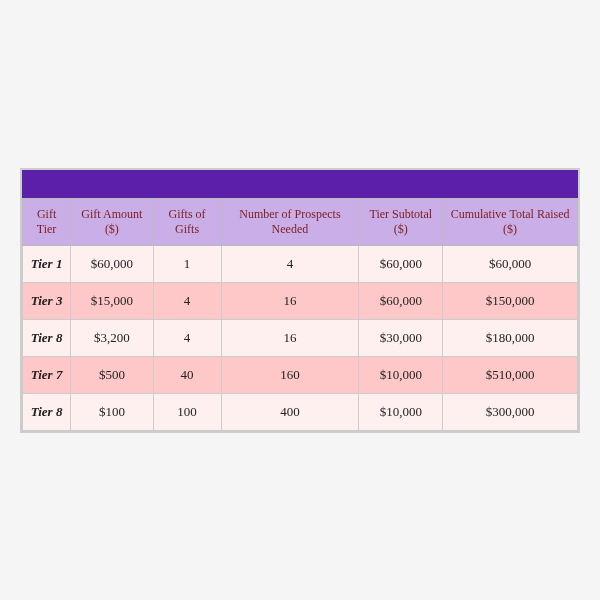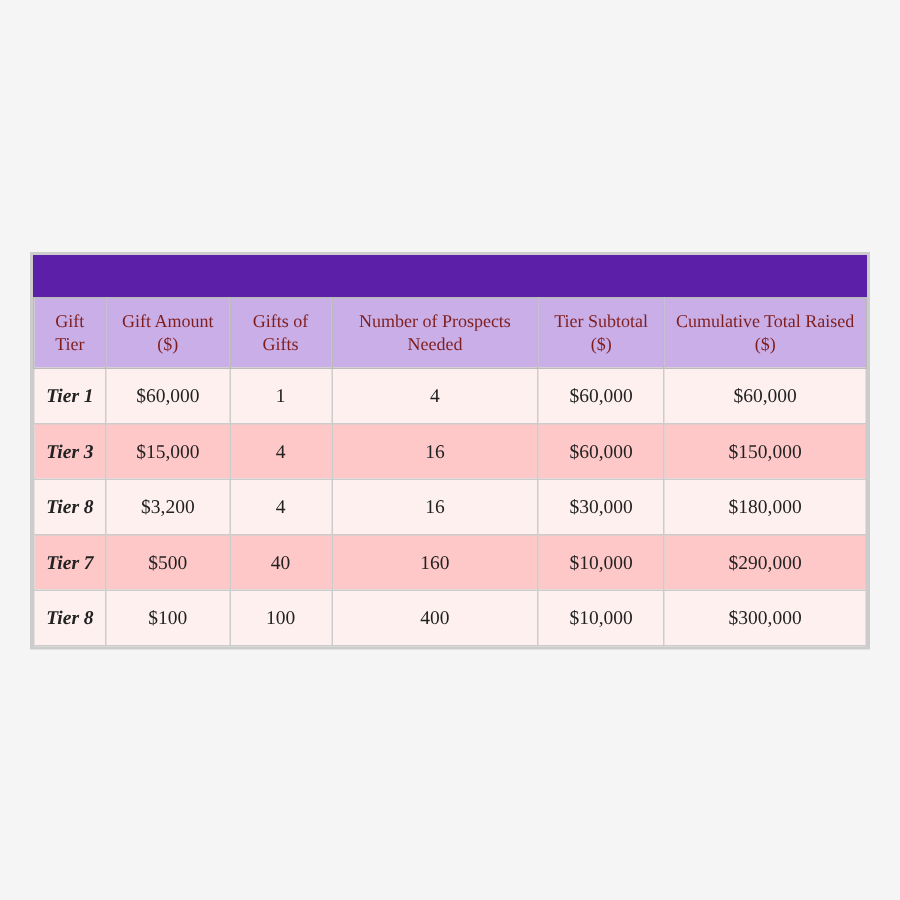--- a/index.html
+++ b/index.html
@@ -109,21 +109,21 @@
           <td>16</td>
           <td>$30,000</td>
           <td>$180,000</td>
         </tr>
         <tr>
           <td>Tier 7</td>
           <td>$500</td>
           <td>40</td>
           <td>160</td>
           <td>$10,000</td>
-          <td>$290,000</td>
+          <td>$510,000</td>
         </tr>
         <tr>
           <td>Tier 8</td>
           <td>$100</td>
           <td>100</td>
           <td>400</td>
           <td>$10,000</td>
           <td>$300,000</td>
         </tr>
       </tbody>

